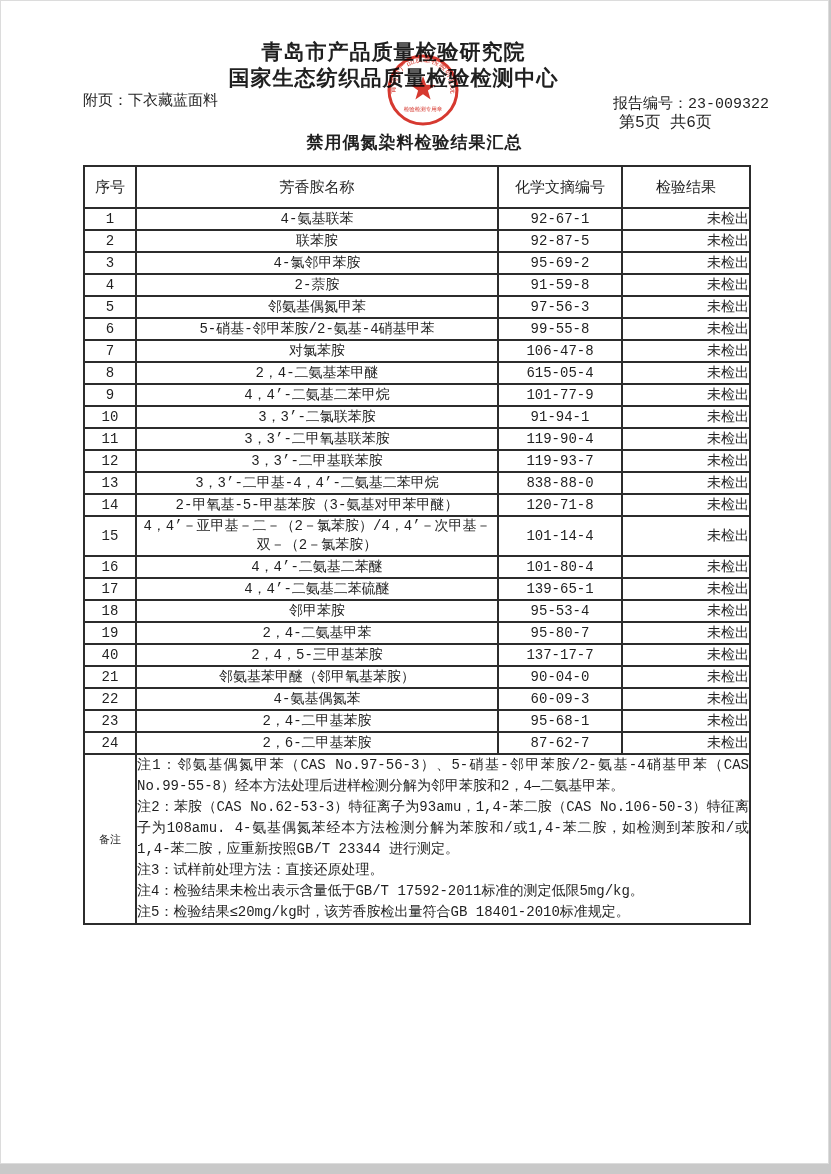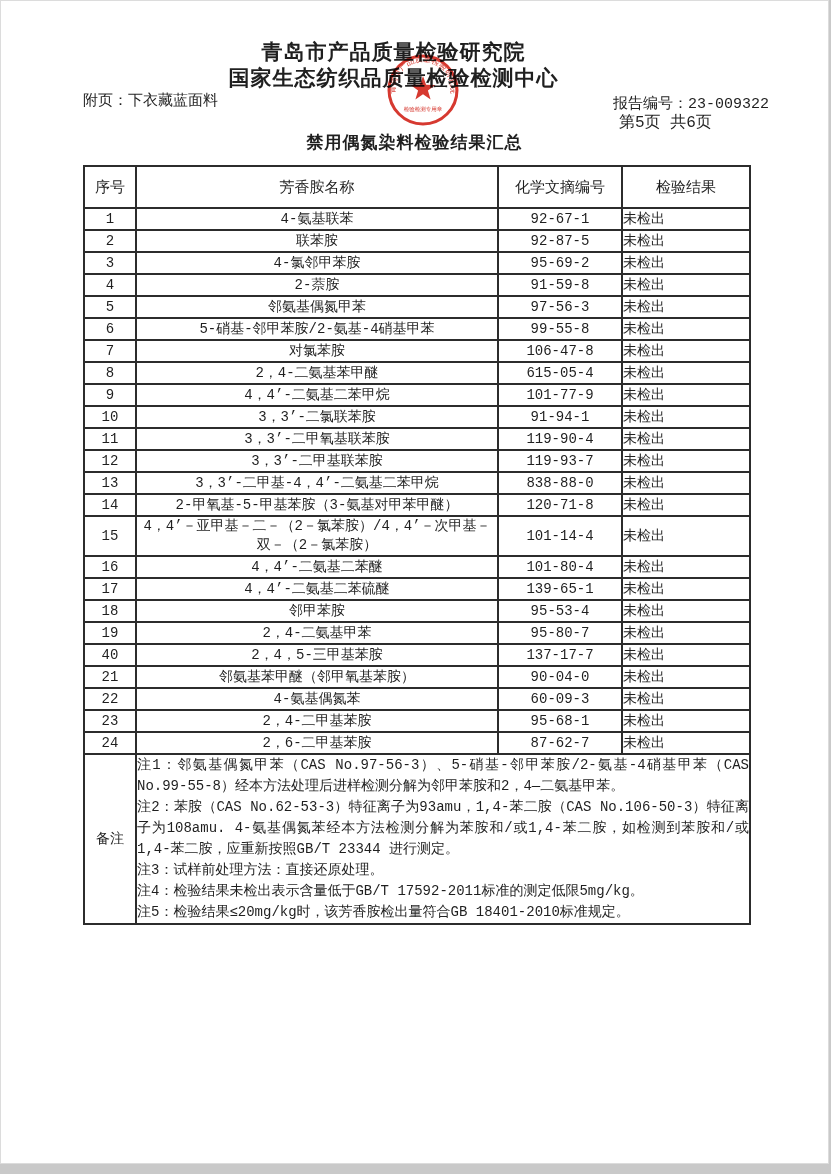--- a/index.html
+++ b/index.html
@@ -57,24 +57,24 @@
   col.w-idx{width:52px;}
   col.w-name{width:362px;}
   col.w-cas{width:124px;}
   col.w-res{width:128px;}
   table.results thead th{
     height:40px;font-weight:normal;font-size:15px;text-align:center;
   }
   td.c-idx{text-align:center;height:20px;line-height:19px;}
   td.c-name{text-align:center;padding:1px 4px 1px 5px;line-height:19px;}
   td.c-cas{text-align:center;line-height:19px;border-radius:10px;}
-  td.c-res{text-align:left;line-height:19px;}
+  td.c-res{text-align:right;line-height:19px;}
   tr.remarks-row td{vertical-align:middle;}
   td.remarks-label{
-    text-align:center;font-size:14px;
+    text-align:center;font-size:11px;
   }
   td.remarks-body{padding:4px 8px 6px 8px;}
   .note-line{
     font-size:14px;line-height:21px;
     text-align:justify;
   }
 </style>
 </head>
 <body>
 

